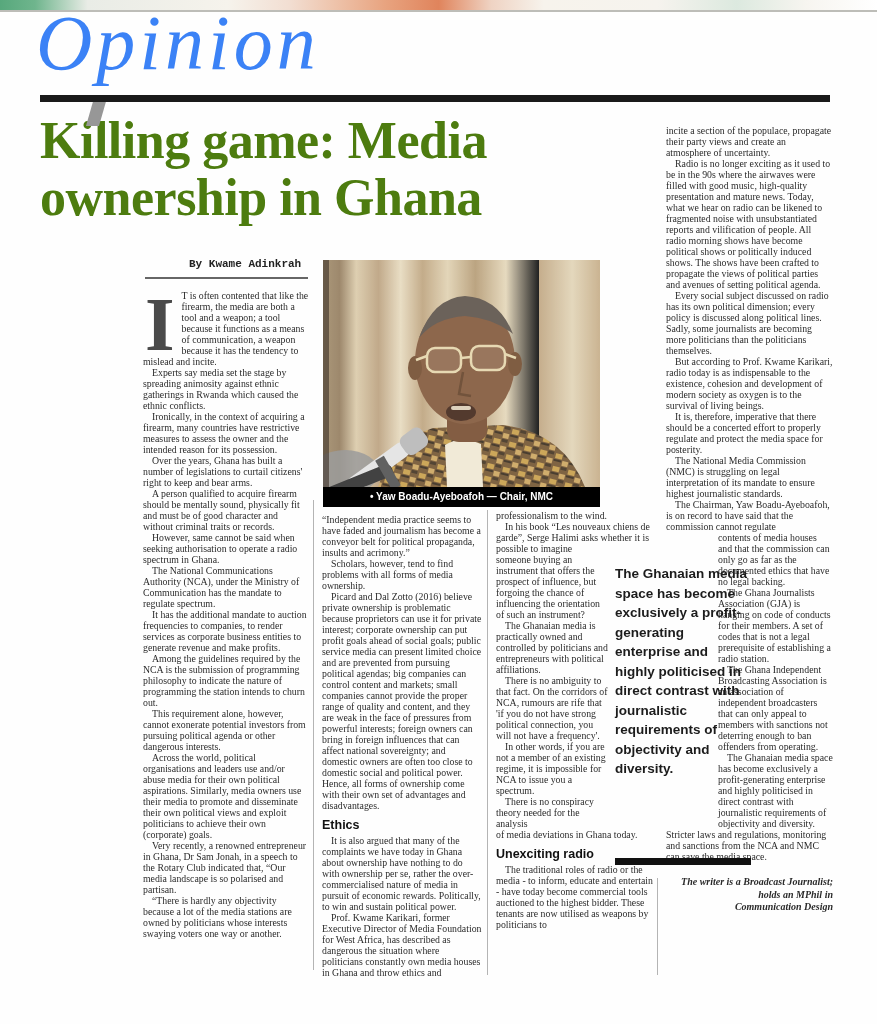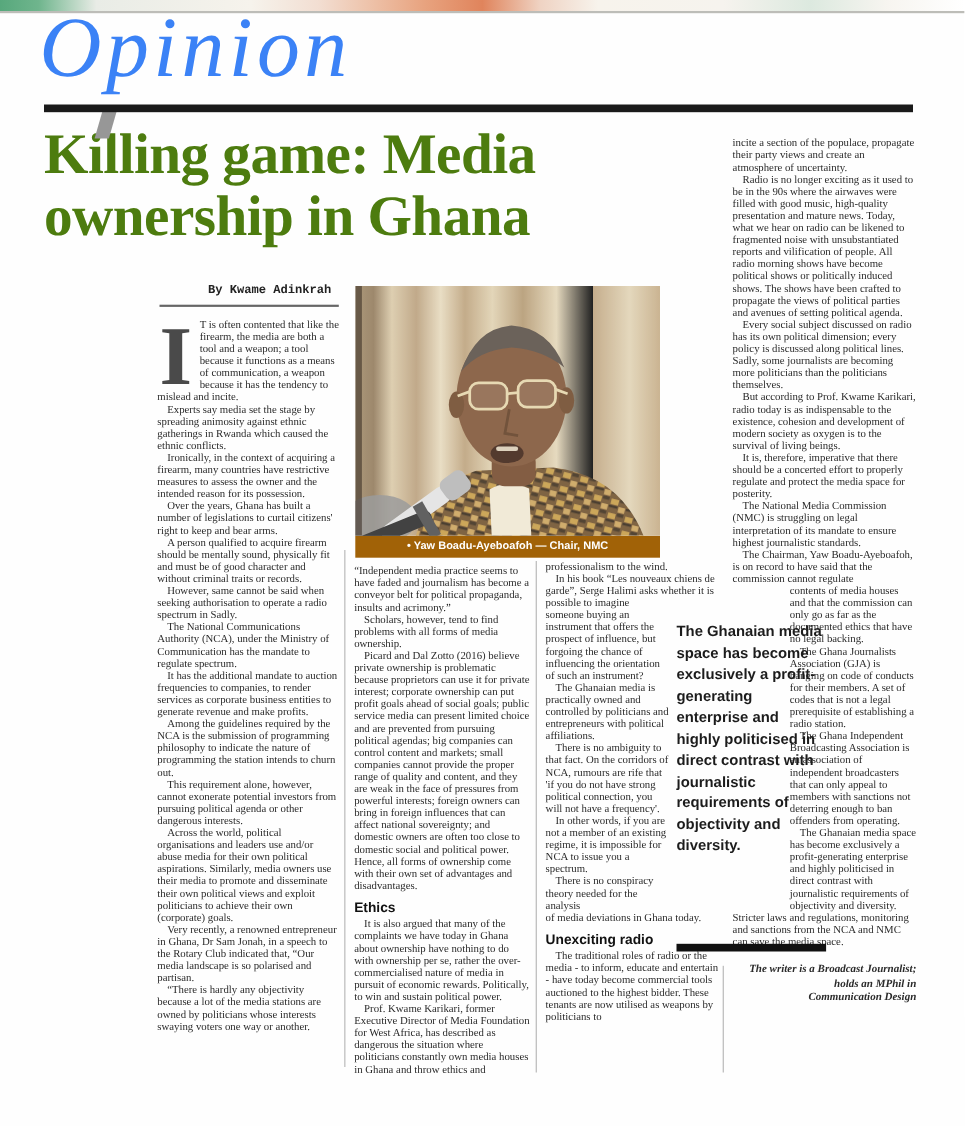--- a/index.html
+++ b/index.html
@@ -39,21 +39,21 @@
   #col1{left:143px;top:290px;width:166px;}
   #col2{left:322px;top:514px;width:160px;}
   #col3{left:496px;top:510px;width:158px;}
   #col4{left:666px;top:125px;width:167px;font-family:Liberation Serif, serif;}
 
   .dropcap{float:left;font-weight:bold;font-size:76px;line-height:0.82;color:#4a4a4a;
     margin:3px 7px 0 2px;}
 
   .photo-block{position:absolute;left:323px;top:260px;width:277px;}
   .photo-block svg{display:block;}
-  .photo-caption{height:20px;background:#a16207;color:#ffffff;
+  .photo-caption{height:20px;background:#000000;color:#ffffff;
     font-family:"Liberation Sans",sans-serif;font-weight:bold;font-size:10px;
     line-height:20px;text-align:center;}
 
   .pullquote{position:absolute;left:615px;top:564px;width:134px;
     font-family:"Liberation Sans",sans-serif;font-weight:bold;font-size:13.5px;
     line-height:19.5px;color:#1c1c1c;}
   .pullquote-rule{position:absolute;left:615px;top:858px;width:136px;height:7px;background:#111;}
 
   .vrule{position:absolute;width:1px;background:#b4b4b4;}
   #vrule-a{left:313px;top:500px;height:470px;}
@@ -76,21 +76,21 @@
   <div class="byline">By Kwame Adinkrah</div>
   <div class="byline-rule"></div>
 
   <div id="col1" class="bodycol">
     <p class="lead noind"><span class="dropcap">I</span><span>T is often contented that like the firearm, the media are both a tool and a weapon; a tool because it functions as a means of communication, a weapon because it has the tendency to mislead and incite.</span></p>
     <div>
         <p>Experts say media set the stage by spreading animosity against ethnic gatherings in Rwanda which caused the ethnic conflicts.</p>
         <p>Ironically, in the context of acquiring a firearm, many countries have restrictive measures to assess the owner and the intended reason for its possession.</p>
         <p>Over the years, Ghana has built a number of legislations to curtail citizens' right to keep and bear arms.</p>
         <p>A person qualified to acquire firearm should be mentally sound, physically fit and must be of good character and without criminal traits or records.</p>
-        <p>However, same cannot be said when seeking authorisation to operate a radio spectrum in Sadly.</p>
+        <p>However, same cannot be said when seeking authorisation to operate a radio spectrum in Ghana.</p>
         <p>The National Communications Authority (NCA), under the Ministry of Communication has the mandate to regulate spectrum.</p>
         <p>It has the additional mandate to auction frequencies to companies, to render services as corporate business entities to generate revenue and make profits.</p>
         <p>Among the guidelines required by the NCA is the submission of programming philosophy to indicate the nature of programming the station intends to churn out.</p>
         <p>This requirement alone, however, cannot exonerate potential investors from pursuing political agenda or other dangerous interests.</p>
         <p>Across the world, political organisations and leaders use and/or abuse media for their own political aspirations. Similarly, media owners use their media to promote and disseminate their own political views and exploit politicians to achieve their own (corporate) goals.</p>
         <p>Very recently, a renowned entrepreneur in Ghana, Dr Sam Jonah, in a speech to the Rotary Club indicated that, “Our media landscape is so polarised and partisan.</p>
         <p>“There is hardly any objectivity because a lot of the media stations are owned by politicians whose interests swaying voters one way or another.</p>
       </div>
   </div>
 

